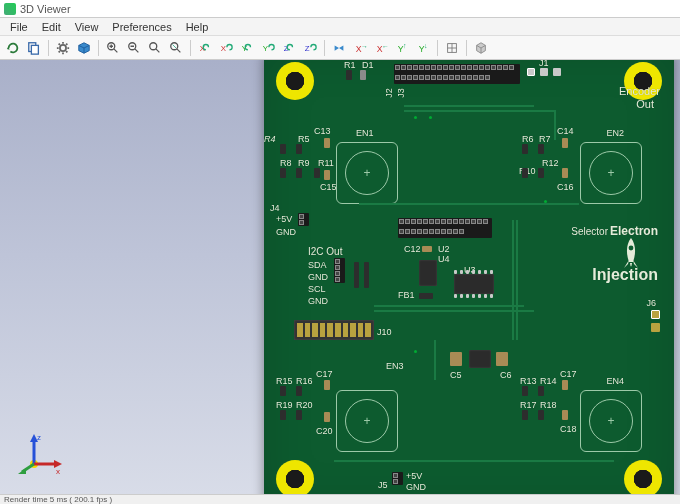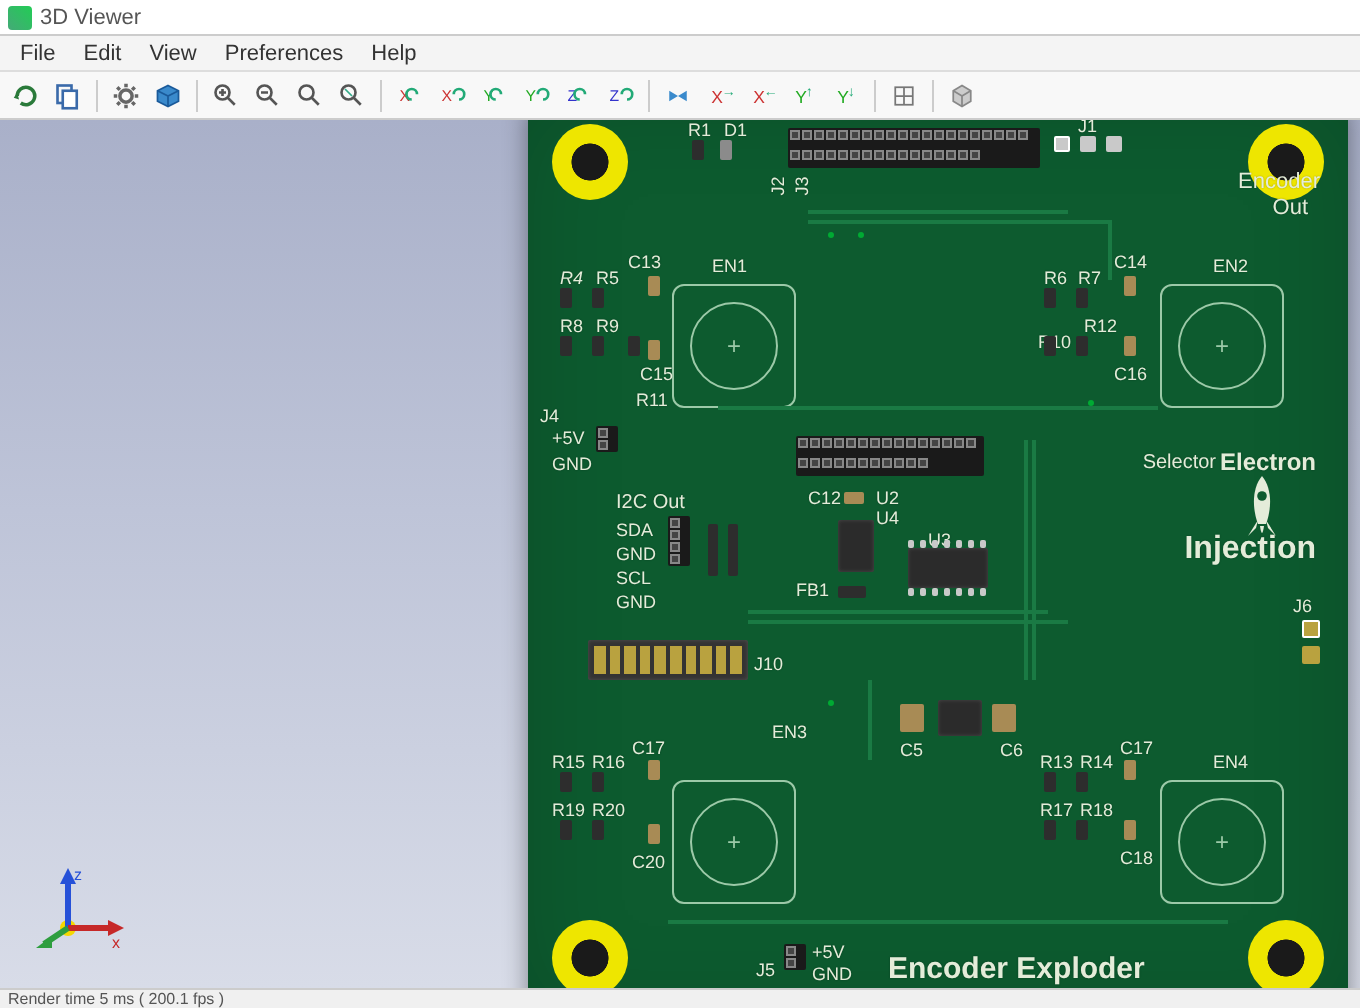--- a/index.html
+++ b/index.html
@@ -271,27 +271,27 @@
       <span class="silktxt" style="right:50px; top:78px;">EN2</span>
       <div class="motor-ring" style="left:72px; top:340px;">
           <span class="plus">+</span>
         </div>
       <span class="silktxt" style="left:122px; top:311px;">EN3</span>
       <div class="motor-ring" style="right:32px; top:340px;">
           <span class="plus">+</span>
         </div>
       <span class="silktxt" style="right:50px; top:326px;">EN4</span>
 
-      <span class="silktxt" style="left:16px; top:84px;font-style:italic;">R4</span>
+      <span class="silktxt" style="left:0; top:84px;font-style:italic;">R4</span>
       <span class="silktxt" style="left:34px; top:84px;">R5</span>
       <div class="smd" style="left:16px; top:94px; width:6px; height:10px;"></div>
       <div class="smd" style="left:32px; top:94px; width:6px; height:10px;"></div>
       <span class="silktxt" style="left:16px; top:108px;">R8</span>
       <span class="silktxt" style="left:34px; top:108px;">R9</span>
-      <span class="silktxt" style="left:54px; top:108px;margin-top:37px;">R11</span>
+      <span class="silktxt" style="left:54px; top:108px;">R11</span>
       <div class="smd" style="left:16px; top:118px; width:6px; height:10px;"></div>
       <div class="smd" style="left:32px; top:118px; width:6px; height:10px;"></div>
       <div class="smd" style="left:50px; top:118px; width:6px; height:10px;"></div>
       <span class="silktxt" style="left:50px; top:76px;">C13</span>
       <div class="smd tan" style="left:60px; top:88px; width:6px; height:10px;"></div>
       <span class="silktxt" style="left:56px; top:132px;">C15</span>
       <div class="smd tan" style="left:60px; top:120px; width:6px; height:10px;"></div>
 
       <span class="silktxt" style="left:258px; top:84px;">R6</span>
       <span class="silktxt" style="left:275px; top:84px;">R7</span>
@@ -446,21 +446,20 @@
       <span class="silktxt" style="left:296px; top:374px;">C18</span>
 
       <span class="silktxt" style="left:114px; top:430px;">J5</span>
       <span class="silktxt" style="left:142px; top:421px;">+5V</span>
       <span class="silktxt" style="left:142px; top:432px;">GND</span>
       <div class="header-pins vertical" style="left:128px; top:422px; width:11px;">
         <div class="p"></div>
           <div class="p"></div>
       </div>
 
-      <span class="silktxt" style="left:180px; top:426px; font-size:15px; font-weight:600;">Encoder Exploder</span>
 
       <div class="trace h" style="left:140px; top:55px; width:130px;"></div>
       <div class="trace h" style="left:140px; top:60px; width:150px;"></div>
       <div class="trace v" style="left:290px; top:60px; height:30px;"></div>
       <div class="trace h" style="left:95px; top:153px; width:220px;"></div>
       <div class="trace h" style="left:110px; top:255px; width:150px;"></div>
       <div class="trace h" style="left:110px; top:260px; width:160px;"></div>
       <div class="trace v" style="left:248px; top:170px; height:120px;"></div>
       <div class="trace v" style="left:252px; top:170px; height:120px;"></div>
       <div class="trace h" style="left:70px; top:410px; width:280px;"></div>

